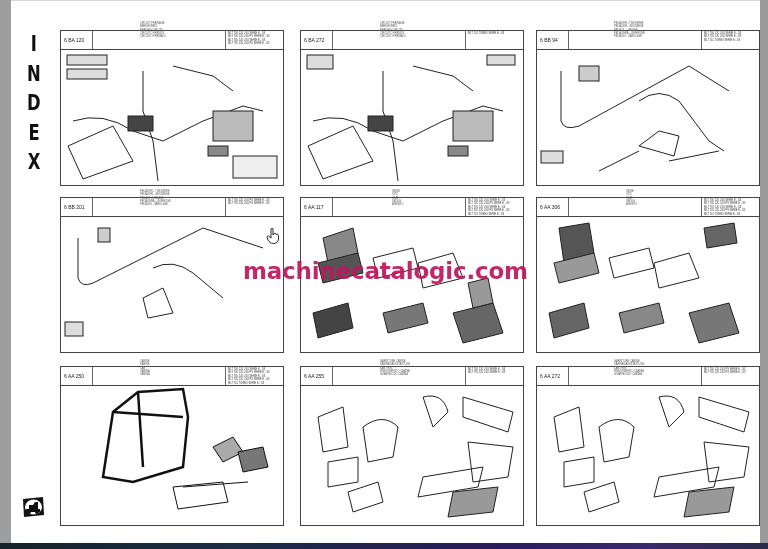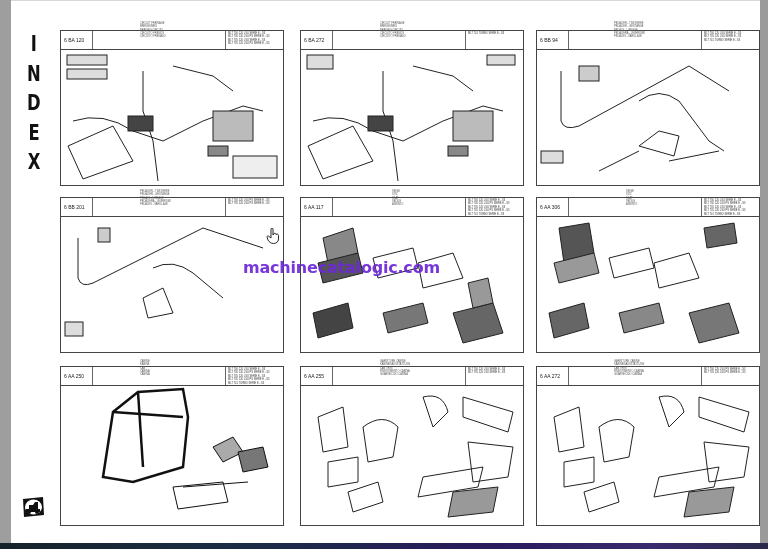--- a/index.html
+++ b/index.html
@@ -9,21 +9,21 @@
   .top-line{position:absolute;left:11px;top:0;width:749px;height:1px;background:#d8d8d8;}
   .taskbar{position:absolute;left:0;top:543px;width:768px;height:6px;background:linear-gradient(90deg,#16222a 0%,#1a2e45 30%,#2a1a5e 65%,#3a2a6e 85%,#2a2a4a 100%);}
   .index-letters{position:absolute;left:22px;top:30px;width:24px;display:flex;flex-direction:column;align-items:center;}
   .index-letters span{font-family:"DejaVu Sans",sans-serif;font-weight:bold;font-size:21px;line-height:29.5px;color:#111;transform:scaleX(0.78);}
   .logo{position:absolute;left:20px;top:495px;width:26px;height:24px;}
   .panel{position:absolute;width:224px;height:156px;border:1px solid #444;background:#fff;box-sizing:border-box;}
   .panel .hdr{position:absolute;left:0;top:0;right:0;height:18px;border-bottom:1px solid #444;}
   .panel .code{position:absolute;left:0;top:0;width:28px;height:18px;border-right:1px solid #666;font-size:5px;line-height:18px;padding-left:3px;color:#222;}
   .panel .refs{position:absolute;right:0;top:0;width:58px;height:18px;border-left:1px solid #666;font-size:2.6px;line-height:3.4px;color:#333;padding:1px 2px;box-sizing:border-box;}
   .panel svg{position:absolute;left:2px;top:20px;}
-  .watermark{position:absolute;left:243px;top:258px;font-family:"DejaVu Sans",sans-serif;font-weight:bold;font-size:16px;color:#6d28d9;opacity:0.93;letter-spacing:-0.2px;white-space:nowrap;text-align:center;}
+  .watermark{position:absolute;left:243px;top:258px;font-family:"DejaVu Sans",sans-serif;font-weight:bold;font-size:23px;color:#be185d;opacity:0.93;letter-spacing:-0.2px;white-space:nowrap;text-align:center;}
   .cursor{position:absolute;left:266px;top:228px;width:14px;height:16px;}
 </style>
 </head>
 <body>
 
 <div class="top-line"></div>
 <div class="left-bar"></div>
 <div class="right-bar"></div>
 
 <div class="index-letters">

